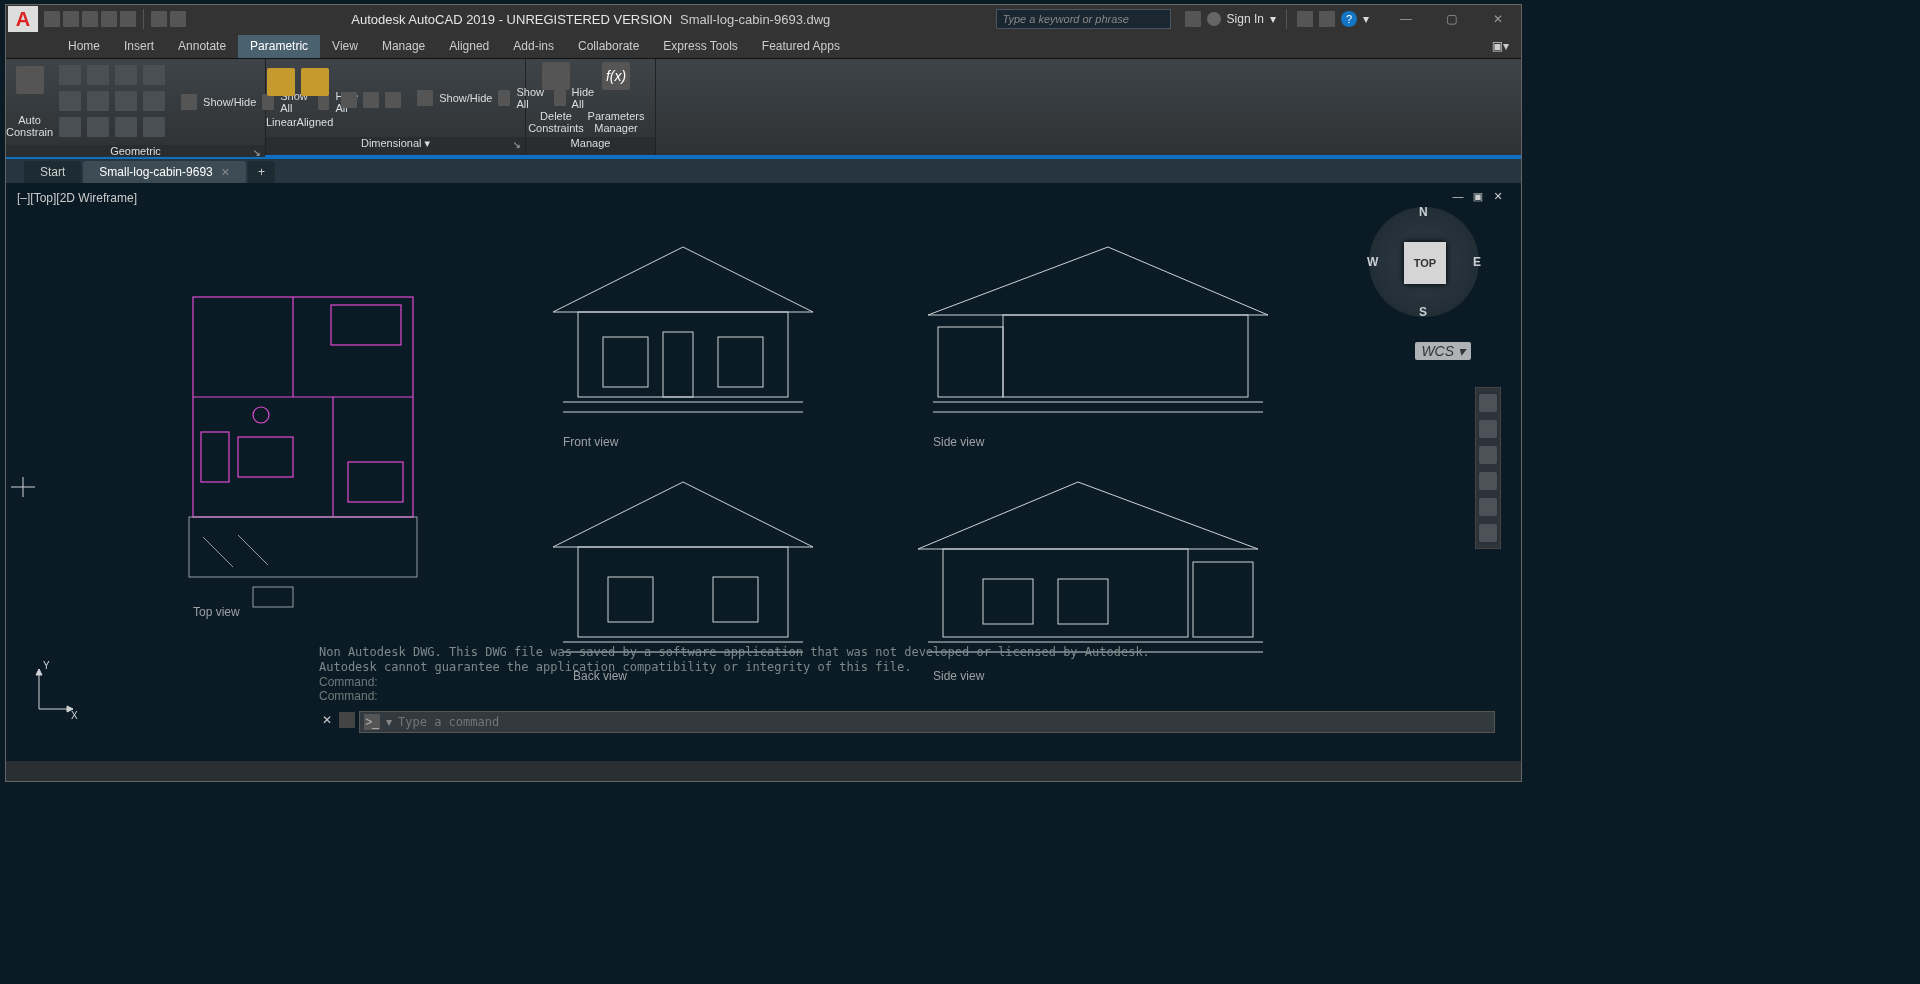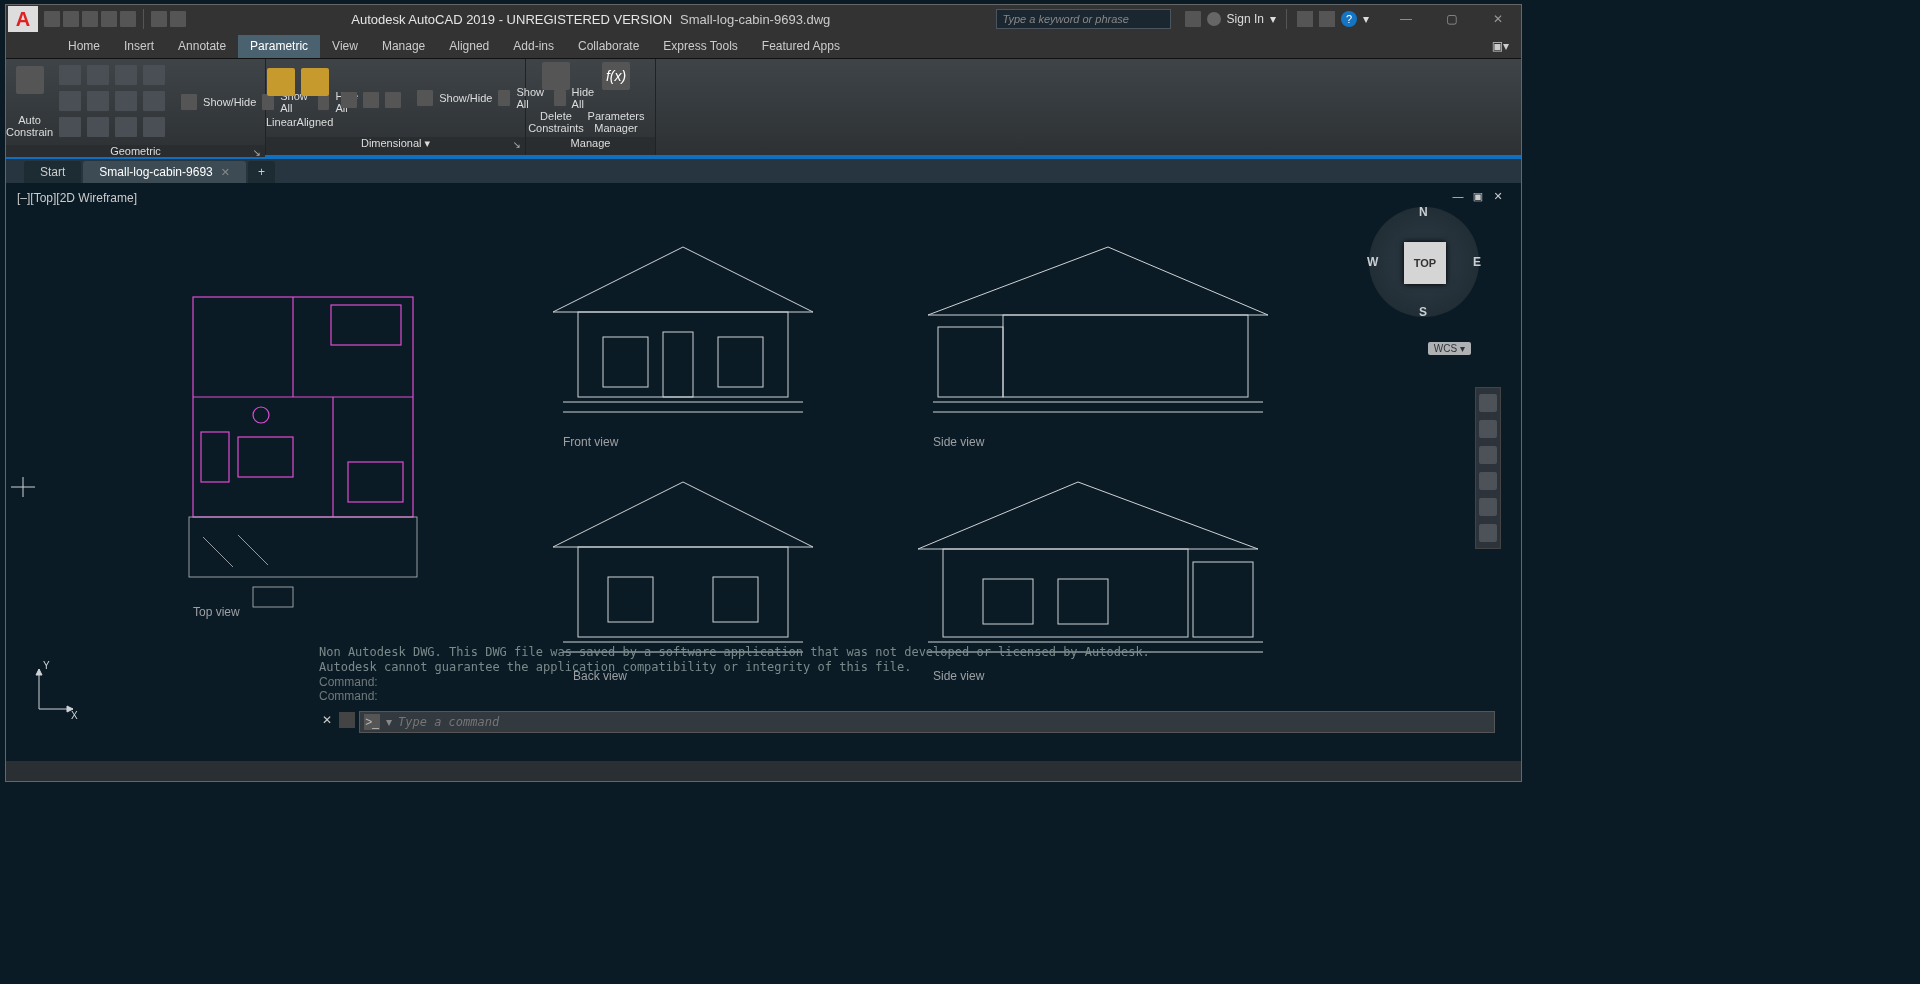--- a/index.html
+++ b/index.html
@@ -50,41 +50,41 @@
 .viewport{position:absolute;left:7px;top:182px;right:12px;bottom:22px;background:#0b1b26;}
 .vp-label{position:absolute;left:4px;top:4px;color:#ccc;font-size:12px;}
 .vp-ctrl{position:absolute;right:4px;top:2px;display:flex;gap:6px;color:#ccc;}
 .vp-ctrl div{width:14px;height:14px;display:flex;align-items:center;justify-content:center;font-size:11px;}
 
 
 .viewcube{position:absolute;right:30px;top:20px;width:110px;height:110px;}
 .vc-ring{position:absolute;inset:0;border-radius:50%;background:radial-gradient(circle,#27343d 40%,#1e2a31 90%);}
 .vc-face{position:absolute;left:35px;top:35px;width:42px;height:42px;background:#d5d5d5;color:#333;font:bold 11px/42px Arial;text-align:center;box-shadow:0 0 6px #000;}
 .vc-dir{position:absolute;color:#c9cfd3;font:bold 12px Arial;}
-.wcs{position:absolute;right:38px;top:155px;background:#aeb2b5;color:#333;font-size:10px;padding:1px 6px;border-radius:2px;}
+.wcs{position:absolute;right:38px;top:155px;background:#aeb2b5;color:#333;font-size:14px;padding:1px 6px;border-radius:2px;font-style:italic;}
 
 
 .navbar{position:absolute;right:8px;top:200px;width:26px;background:#2c333a;border:1px solid #444;display:flex;flex-direction:column;align-items:center;gap:8px;padding:6px 0;}
 .navbar div{width:18px;height:18px;background:#4c5258;border-radius:2px;}
 
 
 .dwg{position:absolute;inset:0;}
 .dwg svg{position:absolute;}
 .plan{left:170px;top:100px;}
 .elev{stroke:#cfd3d6;stroke-width:1;fill:none;}
 .elev-lbl{position:absolute;font-size:12px;color:#9da0a3;}
 .ucs{position:absolute;left:18px;bottom:40px;}
 
 
 .cmdwrap{position:absolute;left:306px;right:14px;bottom:26px;}
 .cmd-msg{color:#7a8a8a;font-family:Consolas,monospace;font-size:12px;line-height:15px;}
 .cmd-line{color:#6f7a7a;font-family:Liberation Sans, sans-serif;font-size:12px;}
 .cmd-input-row{display:flex;align-items:center;gap:6px;background:#32393f;border:1px solid #555;height:22px;margin-top:4px;padding:0 4px;}
 .cmd-input-row .cic{width:16px;height:16px;color:#bbb;display:flex;align-items:center;justify-content:center;}
-.cmd-input{flex:1;background:transparent;border:none;color:#9aa;font-family:Consolas,monospace;font-style:italic;font-size:12px;outline:none;}
+.cmd-input{flex:1;background:transparent;border:none;color:#9aa;font-family:Consolas,monospace;font-size:12px;outline:none;}
 .cmd-hist{display:flex;align-items:center;gap:4px;margin-top:4px;}
 .cmd-hist .cic{width:16px;height:16px;background:#444;}
 
 </style>
 </head>
 <body>
 
 <div class="frame">
 
   <div class="titlebar">

